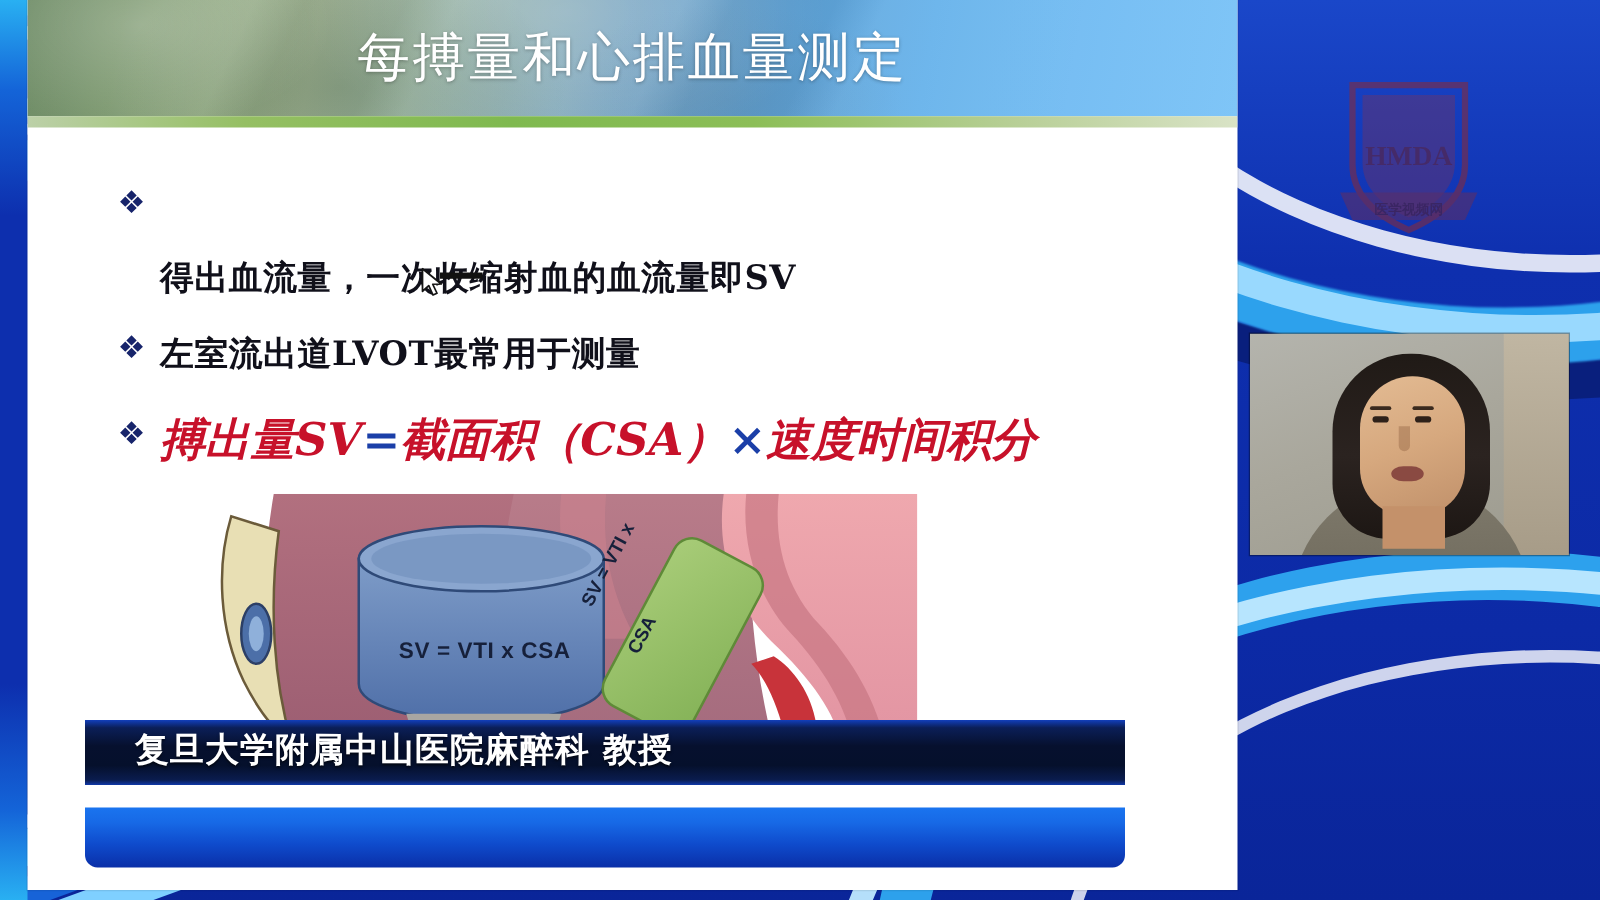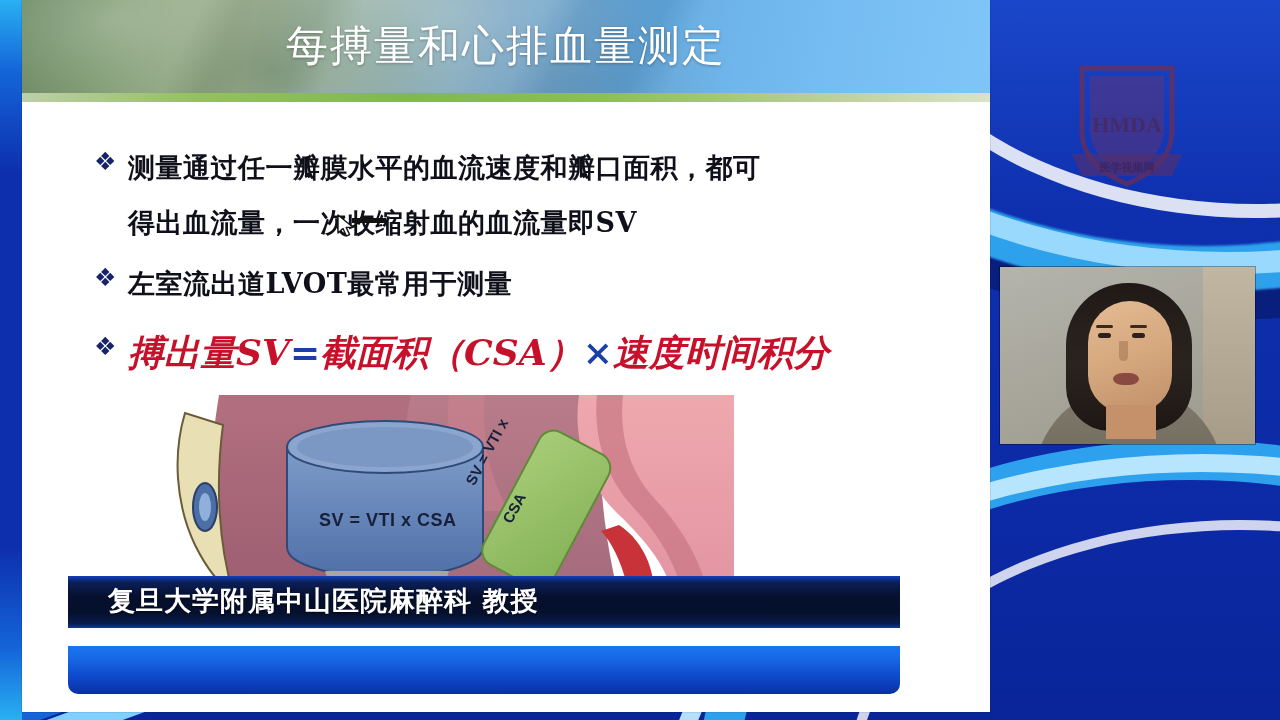--- a/index.html
+++ b/index.html
@@ -420,21 +420,21 @@
       <div class="hdr-tex"></div>
       <div class="slide-title">每搏量和心排血量测定</div>
     </div>
     <div class="hdr-divider"></div>
 
     <div class="bullets">
 
       <div class="bullet-row">
         <span class="bullet-mark">❖</span>
         <span class="bullet-text">
-          <span>测量通过任一瓣膜水平的血流速度和瓣口面积，都可</span><br>
+          <br>
           <span>得出血流量，一次收缩射血的血流量即SV</span>
         </span>
       </div>
 
       <div class="bullet-row">
         <span class="bullet-mark">❖</span>
         <span class="bullet-text">左室流出道LVOT最常用于测量</span>
       </div>
 
       <div class="bullet-row formula gap">

